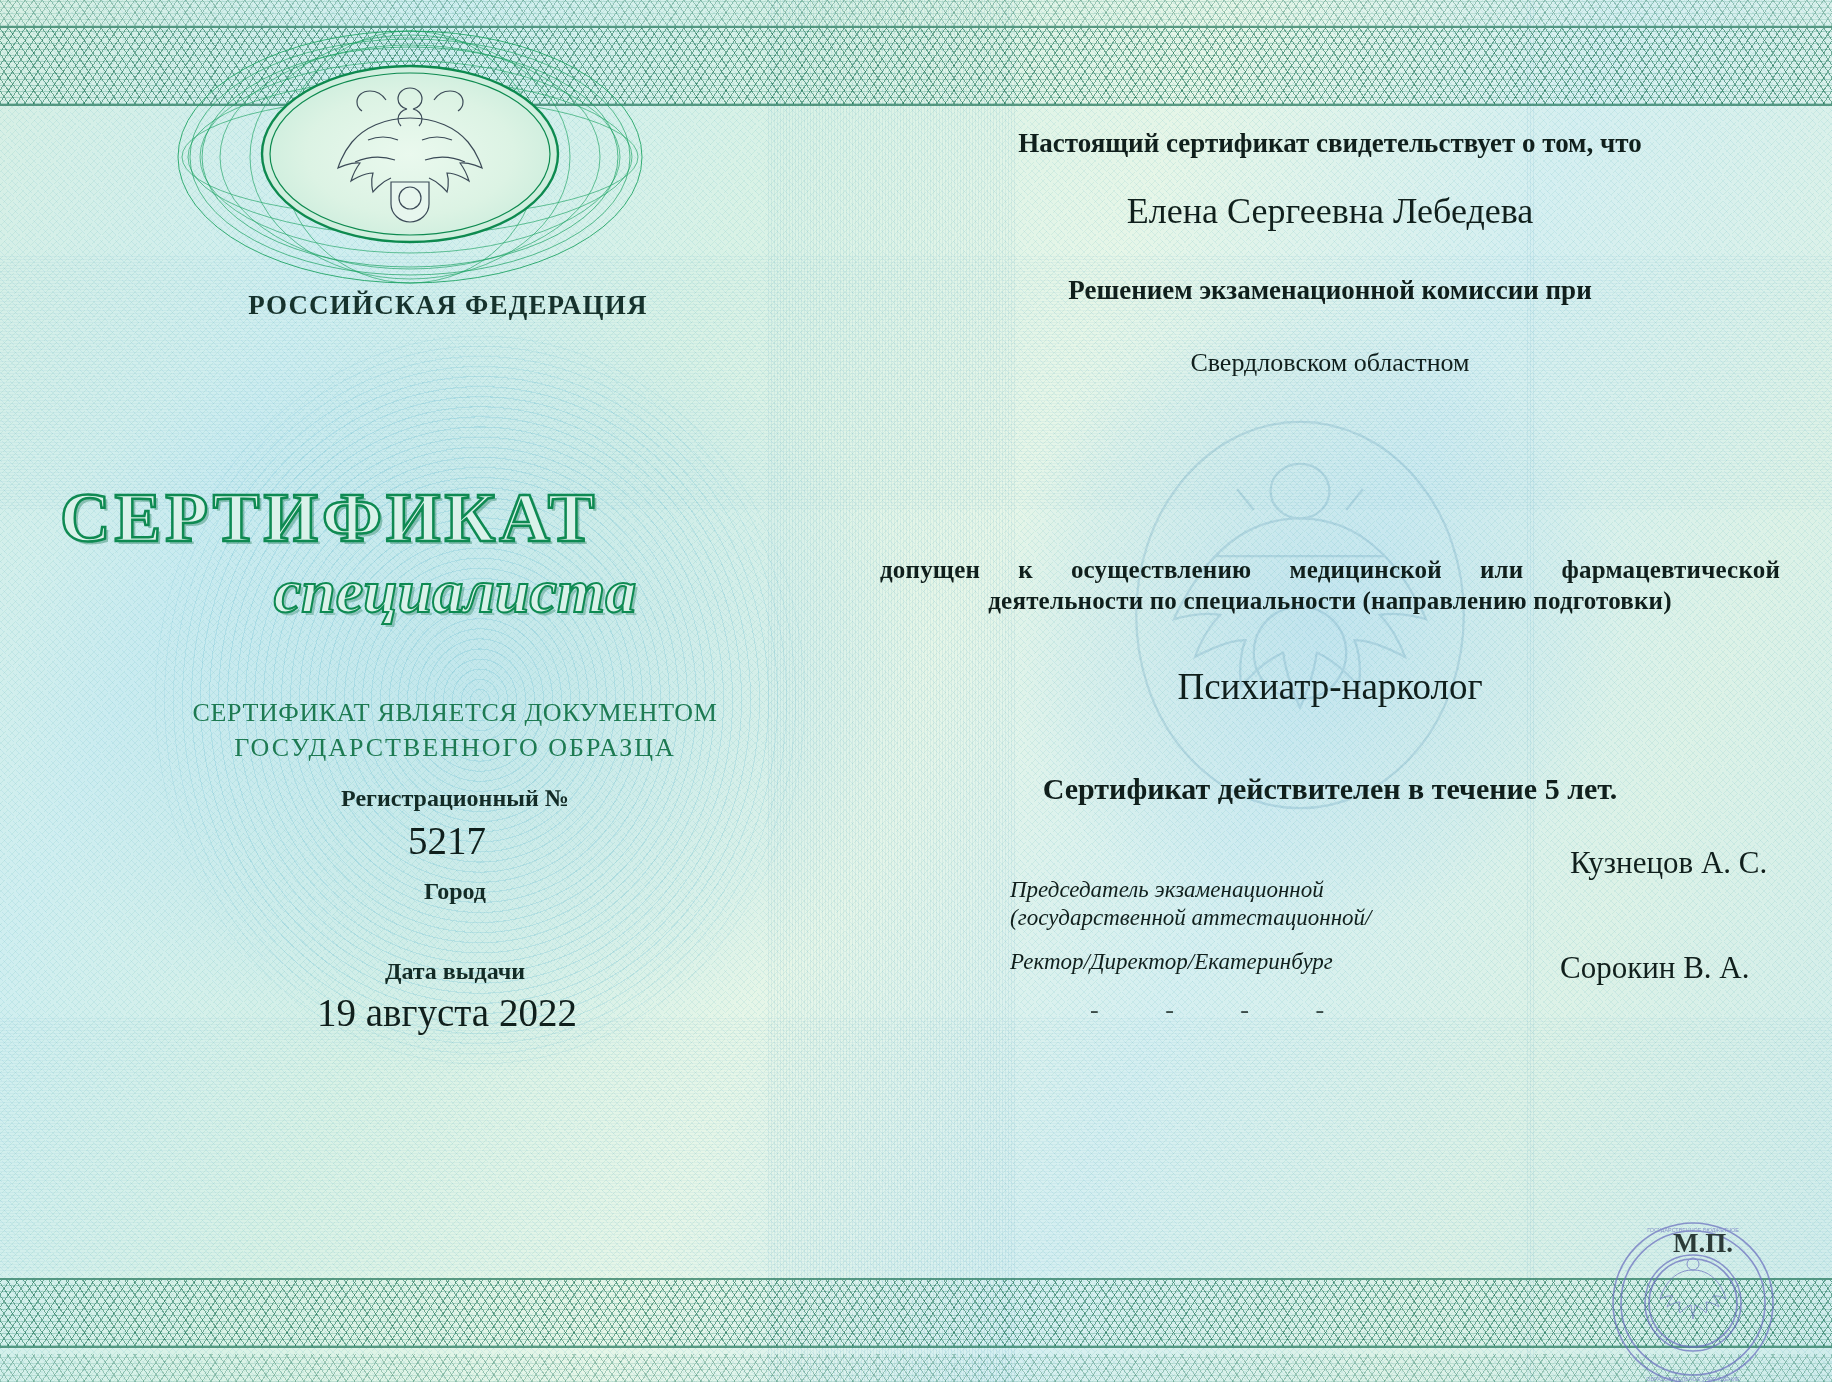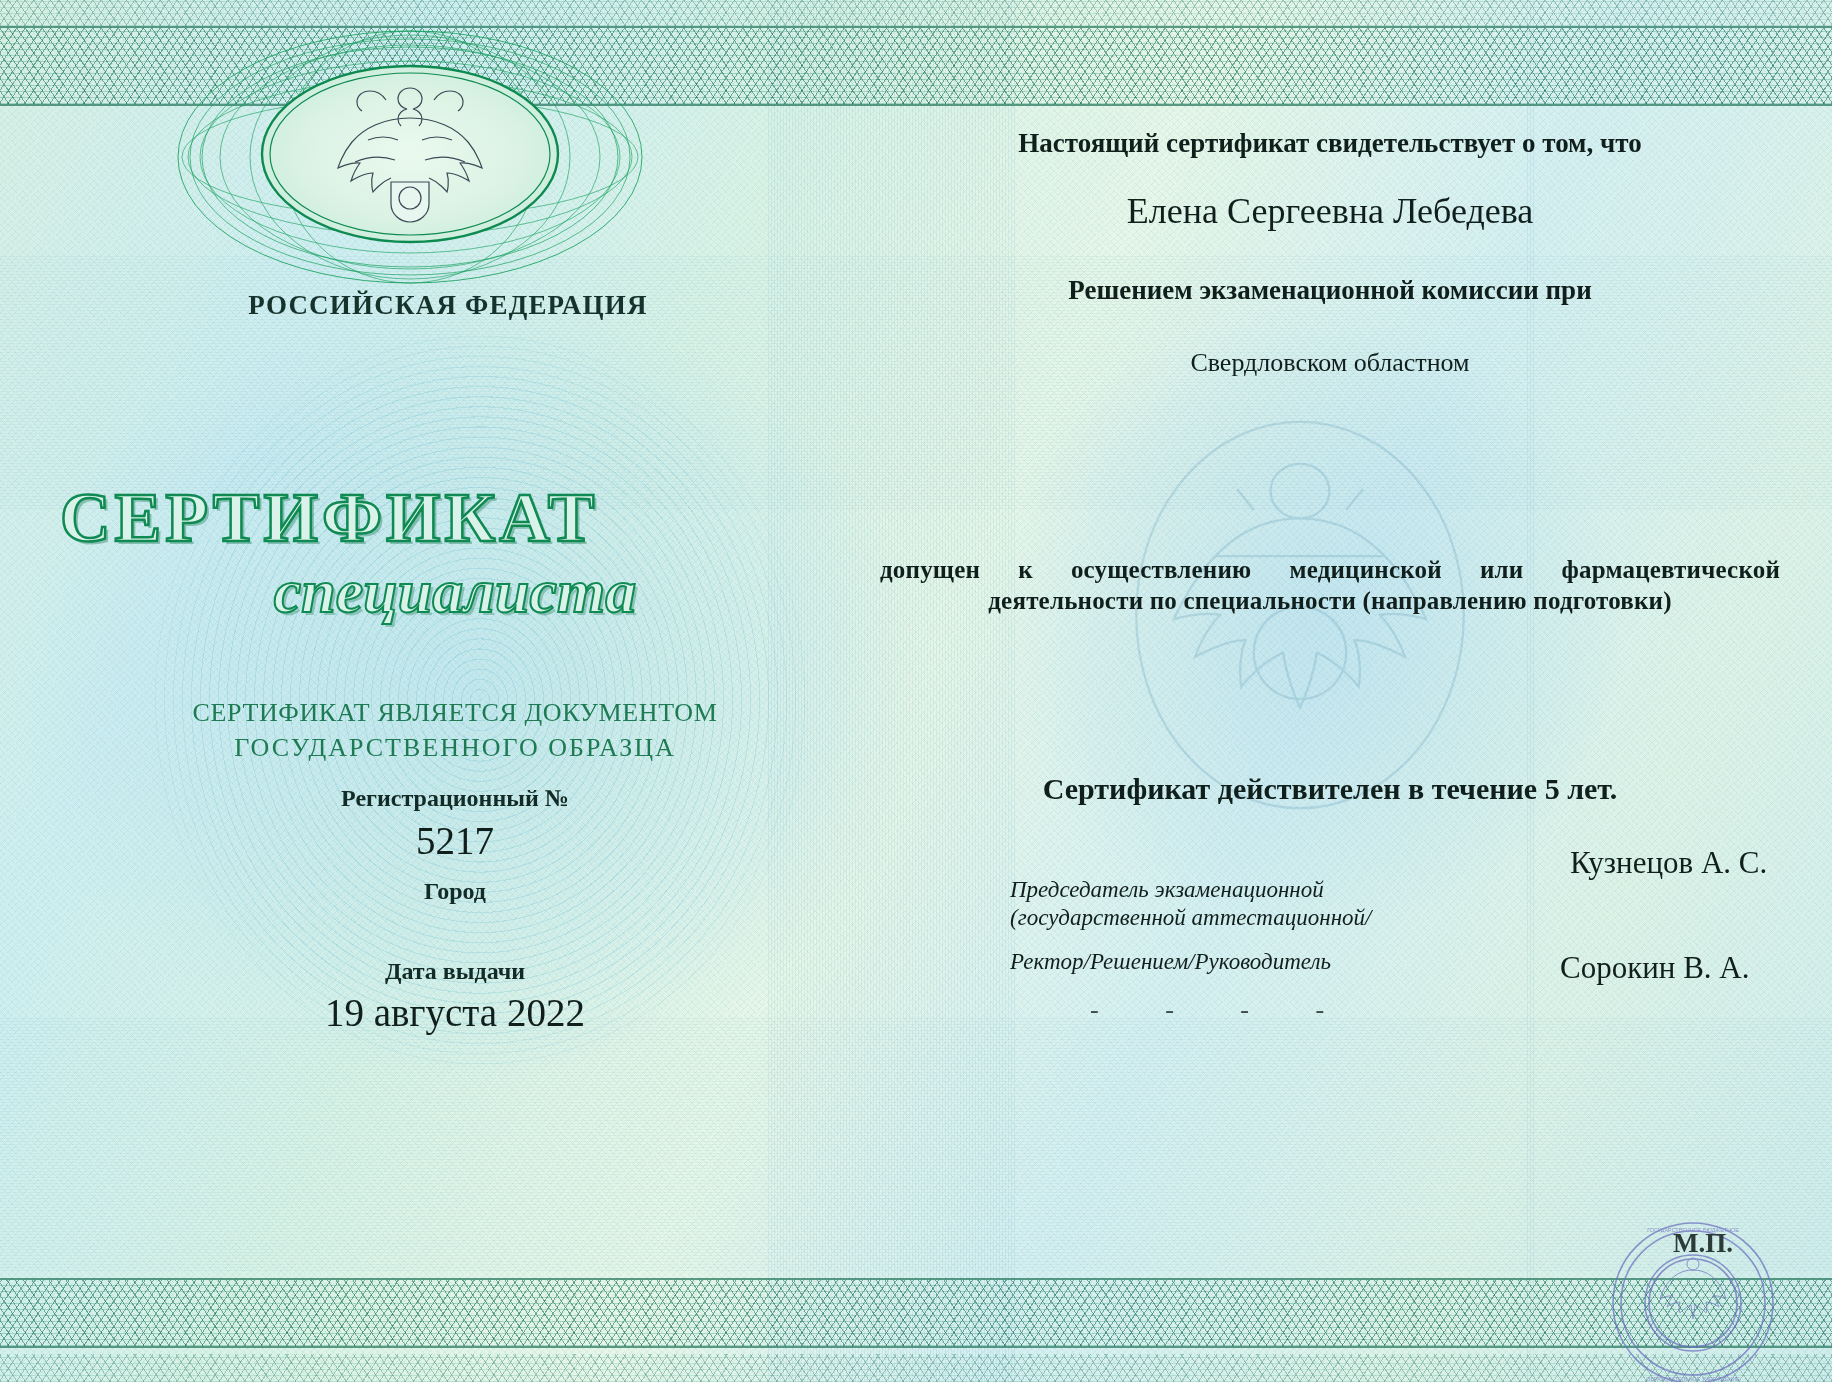--- a/index.html
+++ b/index.html
@@ -153,21 +153,21 @@
     position: absolute;
     left: 60px;
     width: 790px;
     text-align: center;
     font-size: 24px;
     font-weight: bold;
     color: #132b26;
   }
   .val {
     position: absolute;
-    left: 60px;
+    left: 52px;
     width: 790px;
     text-align: center;
     font-size: 39px;
     color: #101f1c;
   }
   .lbl-reg { top: 785px; }
   .val-reg { top: 818px; }
   .lbl-city { top: 878px; }
   .val-city { top: 905px; }
   .lbl-date { top: 958px; }
@@ -350,30 +350,31 @@
   <div class="lbl lbl-date">Дата выдачи</div>
   <div class="val val-date">19 августа 2022</div>
 
   <div class="r-line r-intro">Настоящий сертификат свидетельствует о том, что</div>
   <div class="r-line r-name">Елена Сергеевна Лебедева</div>
   <div class="r-line r-commission">Решением экзаменационной комиссии при</div>
   <div class="r-line r-org">
     <div>Свердловском областном</div>
   </div>
   <div class="r-line r-admit">допущен к осуществлению медицинской или фармацевтической деятельности по специальности (направлению подготовки)</div>
+  <div class="r-line r-speciality">Психиатр-нарколог</div>
   <div class="r-line r-validity">Сертификат действителен в течение 5 лет.</div>
 
   <div class="sign-block sign-chair">
     <div>Председатель экзаменационной</div>
     <div>(государственной аттестационной/</div>
   </div>
   <div class="sign-name sign-name-chair">Кузнецов А. С.</div>
 
   <div class="sign-block sign-rector">
-    <div>Ректор/Решением/Руководитель</div>
+    <div>Ректор/Директор/Екатеринбург</div>
   </div>
   <div class="sign-name sign-name-rector">Сорокин В. А.</div>
 
   <div class="dashes">-  -   -  -</div>
 
   <svg class="stamp" viewBox="0 0 170 170">
     <g fill="none" stroke="#6b6fbf" stroke-width="1.6">
       <circle cx="85" cy="85" r="80"></circle>
       <circle cx="85" cy="85" r="72"></circle>
       <circle cx="85" cy="85" r="48"></circle>

